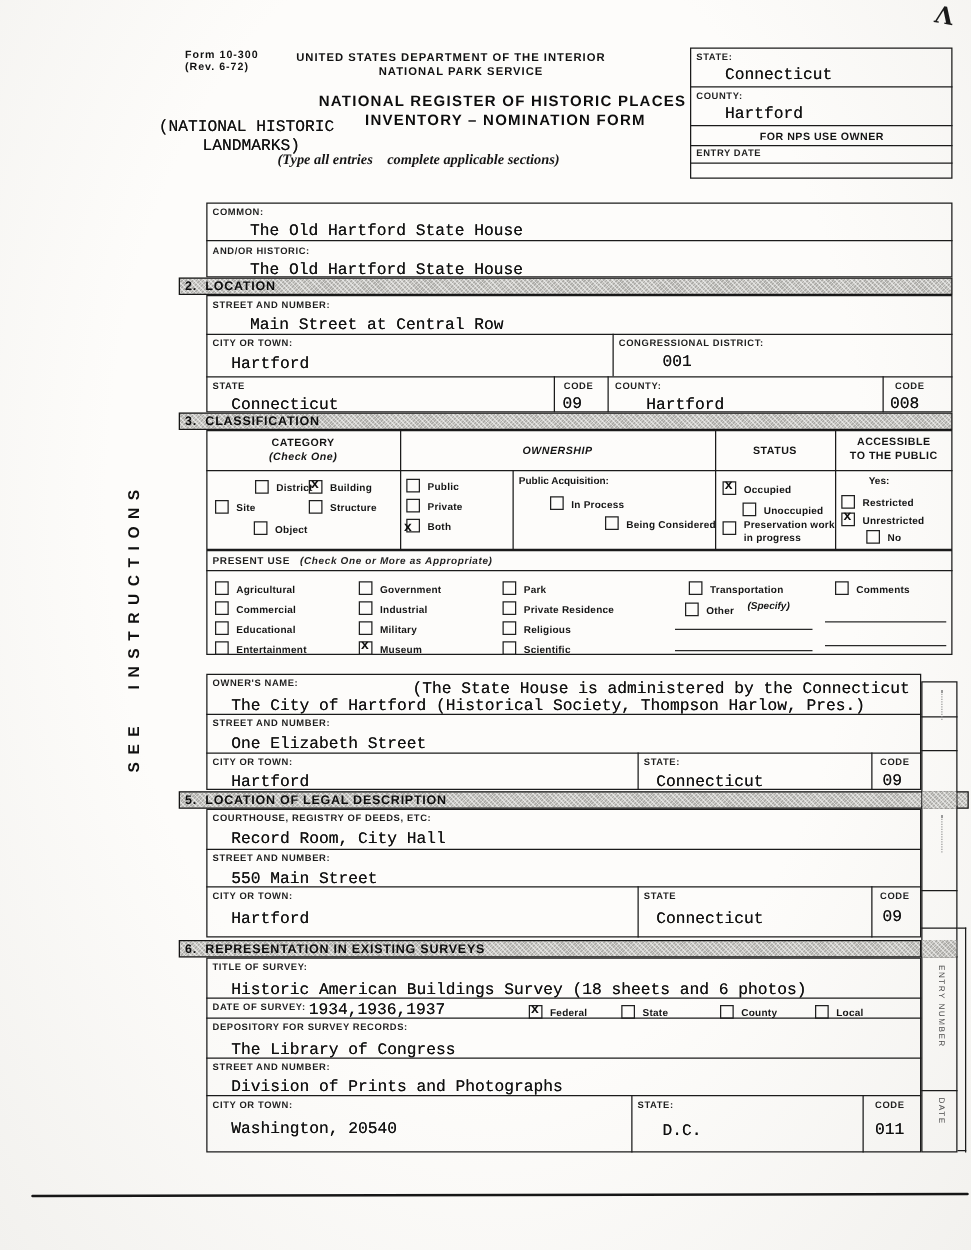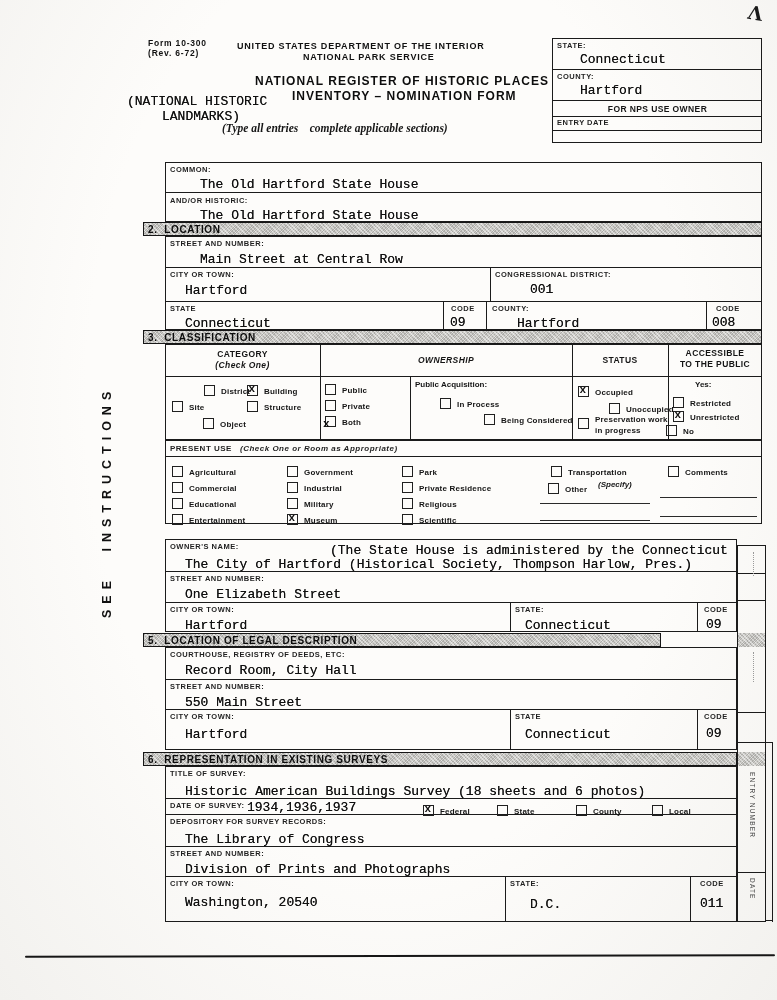--- a/index.html
+++ b/index.html
@@ -138,32 +138,32 @@
 
   <span class="cb" style="left:325px;top:380px;" data-checked="false"><span class="bx"></span><span class="tx">Public</span></span>
   <span class="cb" style="left:325px;top:396px;" data-checked="false"><span class="bx"></span><span class="tx">Private</span></span>
   <span class="cb x-offset" style="left:325px;top:412px;" data-checked="true"><span class="bx"></span><span class="tx">Both</span></span>
 
   <span class="smtx" style="left:415px;top:380px;">Public Acquisition:</span>
   <span class="cb" style="left:440px;top:394px;" data-checked="false"><span class="bx"></span><span class="tx">In Process</span></span>
   <span class="cb" style="left:440px;top:410px;padding-left:44px;" data-checked="false"><span class="bx"></span><span class="tx">Being Considered</span></span>
 
   <span class="cb" style="left:578px;top:382px;" data-checked="true"><span class="bx"></span><span class="tx">Occupied</span></span>
-  <span class="cb" style="left:609px;top:399px;" data-checked="false"><span class="bx"></span><span class="tx">Unoccupied</span></span>
+  <span class="cb" style="left:594px;top:399px;" data-checked="false"><span class="bx"></span><span class="tx">Unoccupied</span></span>
   <span class="cb wrap" style="left:578px;top:414px;" data-checked="false"><span class="bx"></span><span class="tx">Preservation work in progress</span></span>
 
   <span class="smtx" style="left:695px;top:380px;">Yes:</span>
   <span class="cb" style="left:673px;top:393px;" data-checked="false"><span class="bx"></span><span class="tx">Restricted</span></span>
   <span class="cb" style="left:673px;top:407px;" data-checked="true"><span class="bx"></span><span class="tx">Unrestricted</span></span>
-  <span class="cb" style="left:666px;top:421px;" data-checked="false"><span class="bx"></span><span class="tx">No</span></span>
+  <span class="cb" style="left:693px;top:421px;" data-checked="false"><span class="bx"></span><span class="tx">No</span></span>
 
   <div class="box" style="left:165px;top:440px;width:597px;height:84px;"></div>
   <div class="hl" style="left:165px;top:456px;width:597px;"></div>
   <span class="lbl" style="left:170px;top:444px;font-size:8px;">PRESENT USE</span>
-  <span class="lbl it" style="left:240px;top:444px;font-size:8px;">(Check One or Room as Appropriate)</span>
+  <span class="lbl it" style="left:240px;top:444px;font-size:8px;">(Check One or More as Appropriate)</span>
 
   <span class="cb" style="left:172px;top:462px;" data-checked="false"><span class="bx"></span><span class="tx">Agricultural</span></span>
   <span class="cb" style="left:172px;top:478px;" data-checked="false"><span class="bx"></span><span class="tx">Commercial</span></span>
   <span class="cb" style="left:172px;top:494px;" data-checked="false"><span class="bx"></span><span class="tx">Educational</span></span>
   <span class="cb" style="left:172px;top:510px;" data-checked="false"><span class="bx"></span><span class="tx">Entertainment</span></span>
 
   <span class="cb" style="left:287px;top:462px;" data-checked="false"><span class="bx"></span><span class="tx">Government</span></span>
   <span class="cb" style="left:287px;top:478px;" data-checked="false"><span class="bx"></span><span class="tx">Industrial</span></span>
   <span class="cb" style="left:287px;top:494px;" data-checked="false"><span class="bx"></span><span class="tx">Military</span></span>
   <span class="cb" style="left:287px;top:510px;" data-checked="true"><span class="bx"></span><span class="tx">Museum</span></span>
@@ -193,21 +193,21 @@
   <span class="typed" style="left:185px;top:587px;">One Elizabeth Street</span>
   <div class="vl" style="left:510px;top:602px;height:30px;"></div>
   <div class="vl" style="left:697px;top:602px;height:30px;"></div>
   <span class="lbl" style="left:170px;top:605px;">CITY OR TOWN:</span>
   <span class="typed" style="left:185px;top:618px;">Hartford</span>
   <span class="lbl" style="left:515px;top:605px;">STATE:</span>
   <span class="typed" style="left:525px;top:618px;">Connecticut</span>
   <span class="lbl" style="left:704px;top:605px;">CODE</span>
   <span class="typed" style="left:706px;top:617px;">09</span>
 
-  <div class="bar" style="left:143px;top:633px;width:518px;">
+  <div class="bar" style="left:143px;top:633px;width:632px;">
       <span>5.  LOCATION OF LEGAL DESCRIPTION</span>
     </div>
   <div class="box" style="left:165px;top:647px;width:572px;height:103px;"></div>
   <div class="hl" style="left:165px;top:679px;width:572px;"></div>
   <div class="hl" style="left:165px;top:709px;width:572px;"></div>
   <span class="lbl" style="left:170px;top:650px;">COURTHOUSE, REGISTRY OF DEEDS, ETC:</span>
   <span class="typed" style="left:185px;top:663px;">Record Room, City Hall</span>
   <span class="lbl" style="left:170px;top:682px;">STREET AND NUMBER:</span>
   <span class="typed" style="left:185px;top:695px;">550 Main Street</span>
   <div class="vl" style="left:510px;top:709px;height:41px;"></div>

